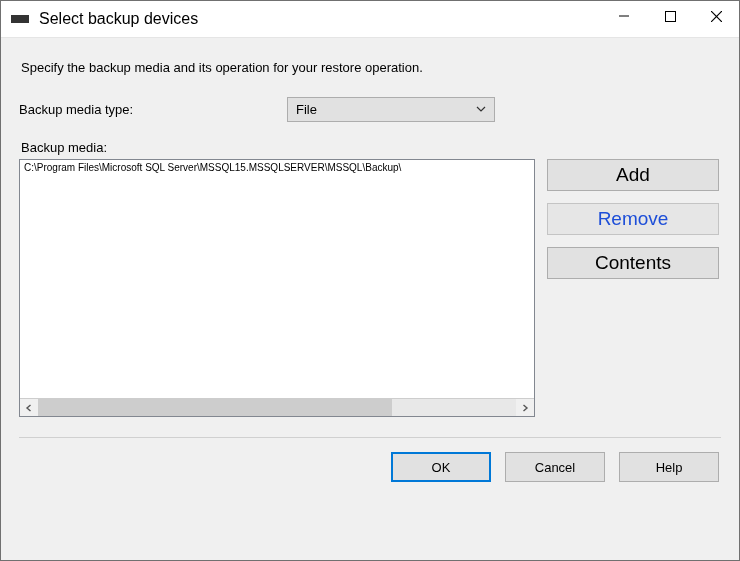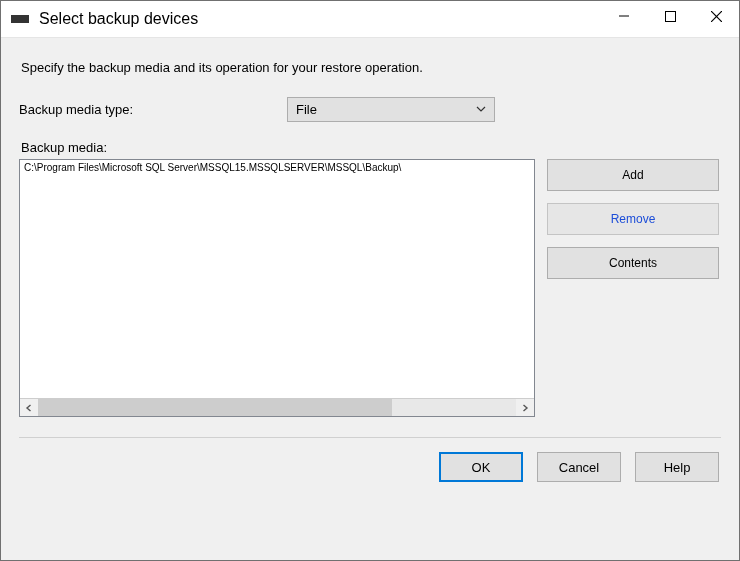--- a/index.html
+++ b/index.html
@@ -19,25 +19,25 @@
     .combo .chev { position: absolute; right: 8px; top: 4px; }
     .media-lbl { margin: 0 2px 4px 2px; }
     .mid { display: flex; gap: 12px; }
     .listwrap { width: 516px; height: 258px; background: #fff; border: 1px solid #828790; display: flex; flex-direction: column; }
     .listarea { flex: 1; overflow: hidden; padding: 2px 4px; white-space: nowrap; font-size: 10px; }
     .hscroll { height: 18px; border-top: 1px solid #cdcdcd; background: #f0f0f0; display: flex; align-items: stretch; }
     .sbtn { width: 18px; display: flex; align-items: center; justify-content: center; background: #f0f0f0; }
     .strack { flex: 1; position: relative; background: #e8e8e8; }
     .sthumb { position: absolute; left: 0; top: 0; bottom: 0; width: 74%; background: #cdcdcd; }
     .sidebtns { display: flex; flex-direction: column; gap: 12px; width: 172px; }
-    .btn { height: 32px; background: #e1e1e1; border: 1px solid #adadad; display: flex; align-items: center; justify-content: center; font-size: 12px; }
+    .btn { height: 32px; background: #e1e1e1; border: 1px solid #adadad; display: flex; align-items: center; justify-content: center; font-size: 19px; }
     .btn.disabled { color: #1d4ed8; background: #e6e6e6; border-color: #c4c4c4; text-align: center; }
     .sep { height: 1px; background: #d0d0d0; margin: 20px 0 14px 0; }
     .footer { display: flex; justify-content: flex-end; gap: 14px; padding: 0 2px 18px 0; }
-    .fbtn { width: 84px; height: 30px; background: #e1e1e1; border: 1px solid #adadad; display: flex; align-items: center; justify-content: center; font-size: 13px; }
+    .fbtn { width: 100px; height: 30px; background: #e1e1e1; border: 1px solid #adadad; display: flex; align-items: center; justify-content: center; font-size: 13px; }
     .fbtn.primary { border: 2px solid #0078d7; }
   </style>
 </head>
 <body>
 
 <div class="window">
   <div class="titlebar">
     <div class="appicon"></div>
     <div class="title">Select backup devices</div>
     <div class="tb-buttons">

